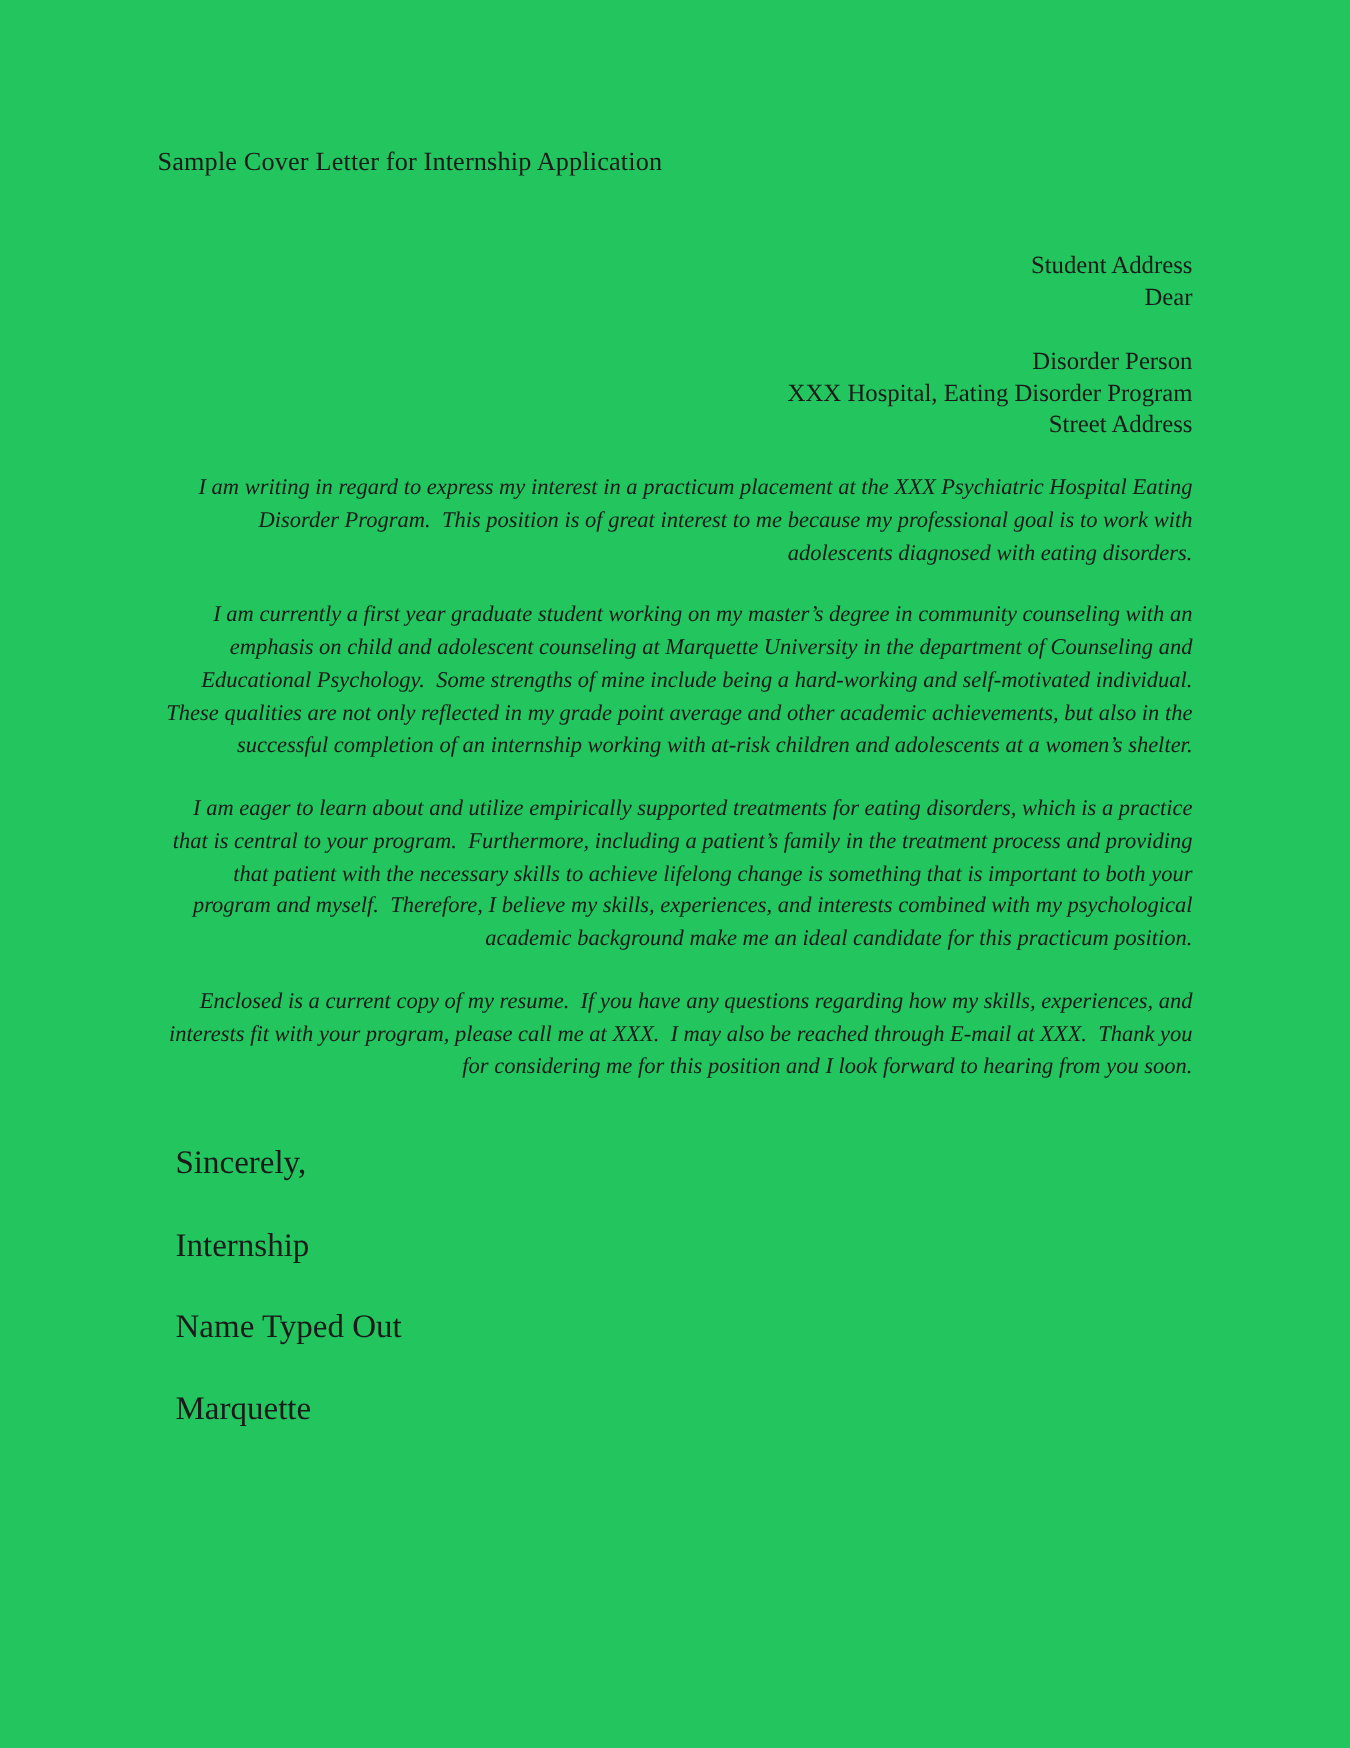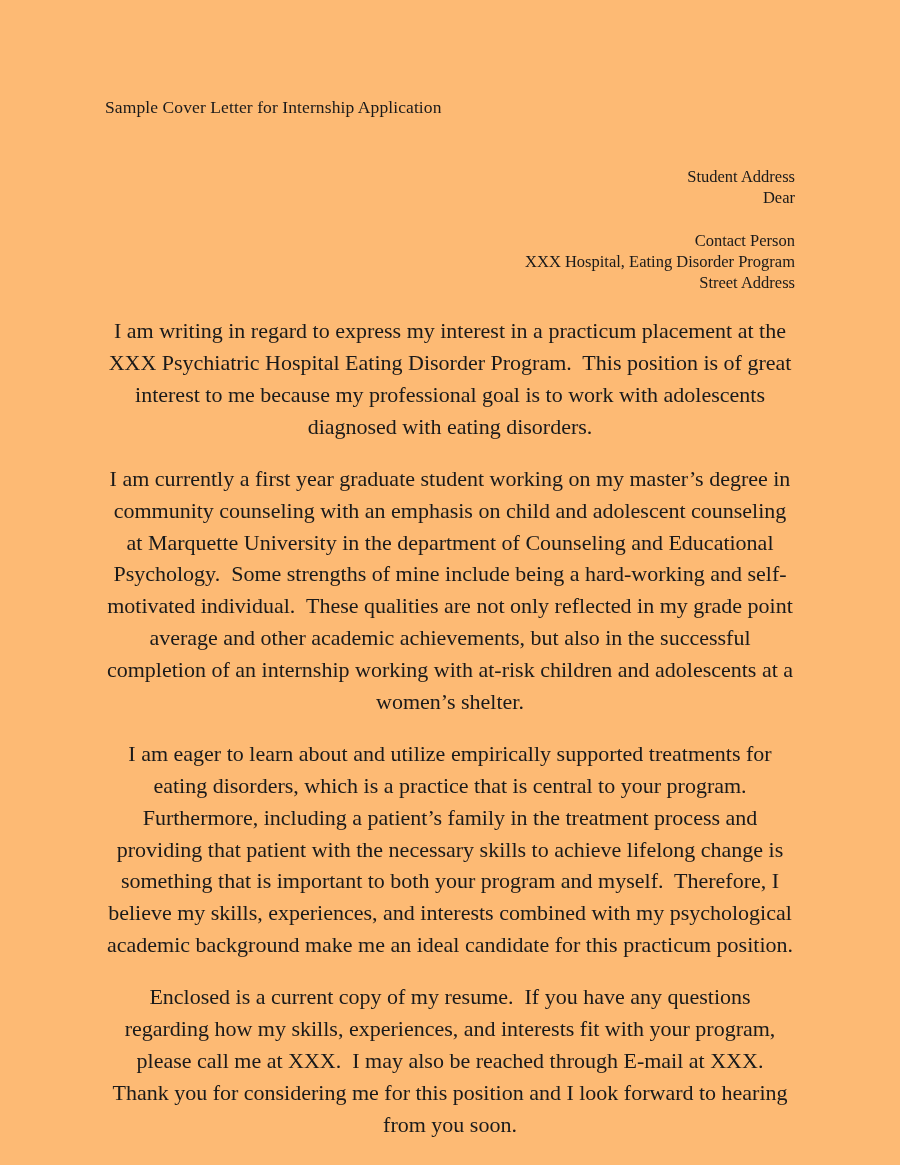--- a/index.html
+++ b/index.html
@@ -10,21 +10,21 @@
   body {
     width: 900px;
     height: 1165px;
     font-family: "Liberation Serif", serif;
     color: #1a1a1a;
   }
   .page {
     position: relative;
     width: 900px;
     height: 1165px;
-    background: #fdba74;
+    background: #22c55e;
     box-sizing: border-box;
     padding: 96px 105px 12px 105px;
   }
   .doc-title {
     font-size: 17.5px;
     line-height: 1.35;
     margin: 0 0 46px 0;
     font-weight: normal;
     letter-spacing: 0.1px;
   }
@@ -33,24 +33,25 @@
     font-size: 16.5px;
     line-height: 1.28;
   }
   .block .line {
     display: block;
     white-space: pre-wrap;
     text-align: right;
   }
   .para {
     margin: 0 0 20px 0;
-    font-size: 22px;
+    font-size: 15px;
     line-height: 1.45;
-    text-align: center;
+    text-align: right;
     white-space: pre-wrap;
+    font-style: italic;
   }
   .salutation {
     margin: 0 0 24px 0;
     font-size: 16.5px;
     line-height: 1.3;
   }
   .closing-block {
     margin-top: 38px;
   }
   .closing-line {
@@ -65,21 +66,21 @@
 <div class="page">
 
   <h1 class="doc-title">Sample Cover Letter for Internship Application</h1>
 
   <div class="block">
     <span class="line">Student Address</span>
     <span class="line">Dear</span>
   </div>
 
   <div class="block">
-    <span class="line">Contact Person</span>
+    <span class="line">Disorder Person</span>
     <span class="line">XXX Hospital, Eating Disorder Program</span>
     <span class="line">Street Address</span>
   </div>
 
 
   <p class="para">I am writing in regard to express my interest in a practicum placement at the XXX Psychiatric Hospital Eating Disorder Program.  This position is of great interest to me because my professional goal is to work with adolescents diagnosed with eating disorders.</p>
   <p class="para">I am currently a first year graduate student working on my master’s degree in community counseling with an emphasis on child and adolescent counseling at Marquette University in the department of Counseling and Educational Psychology.  Some strengths of mine include being a hard-working and self-motivated individual.  These qualities are not only reflected in my grade point average and other academic achievements, but also in the successful completion of an internship working with at-risk children and adolescents at a women’s shelter.</p>
   <p class="para">I am eager to learn about and utilize empirically supported treatments for eating disorders, which is a practice that is central to your program.  Furthermore, including a patient’s family in the treatment process and providing that patient with the necessary skills to achieve lifelong change is something that is important to both your program and myself.  Therefore, I believe my skills, experiences, and interests combined with my psychological academic background make me an ideal candidate for this practicum position.</p>
   <p class="para">Enclosed is a current copy of my resume.  If you have any questions regarding how my skills, experiences, and interests fit with your program, please call me at XXX.  I may also be reached through E-mail at XXX.  Thank you for considering me for this position and I look forward to hearing from you soon.</p>
 

